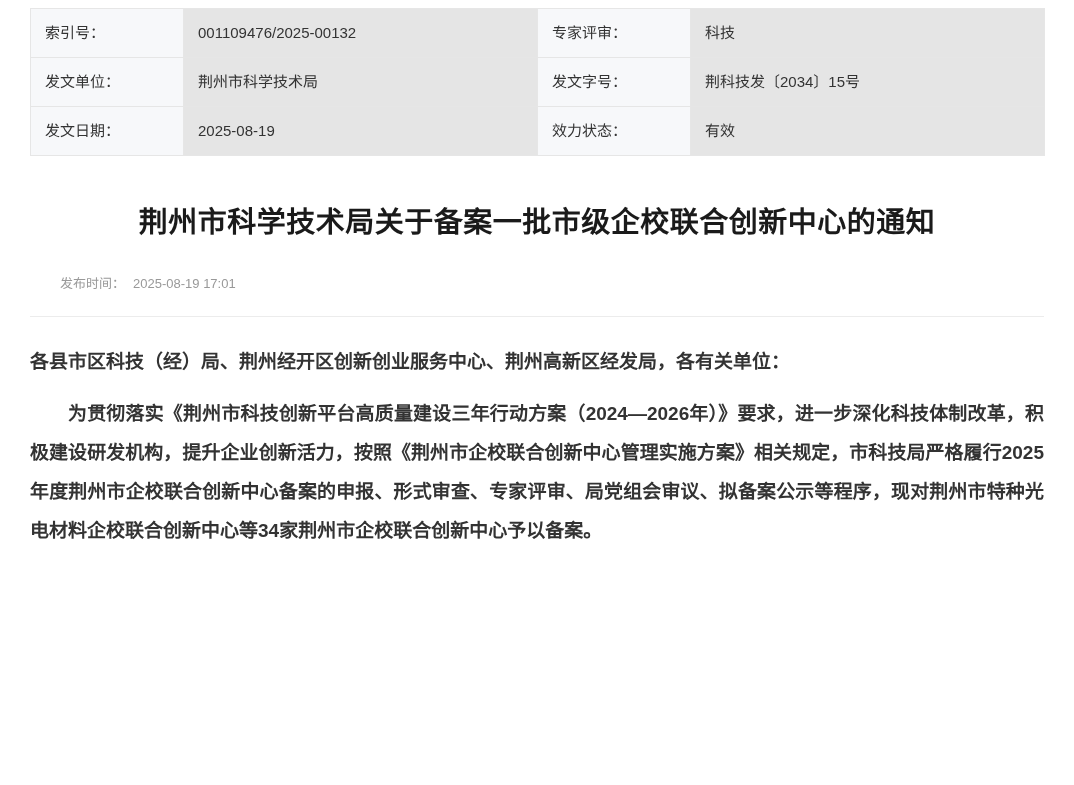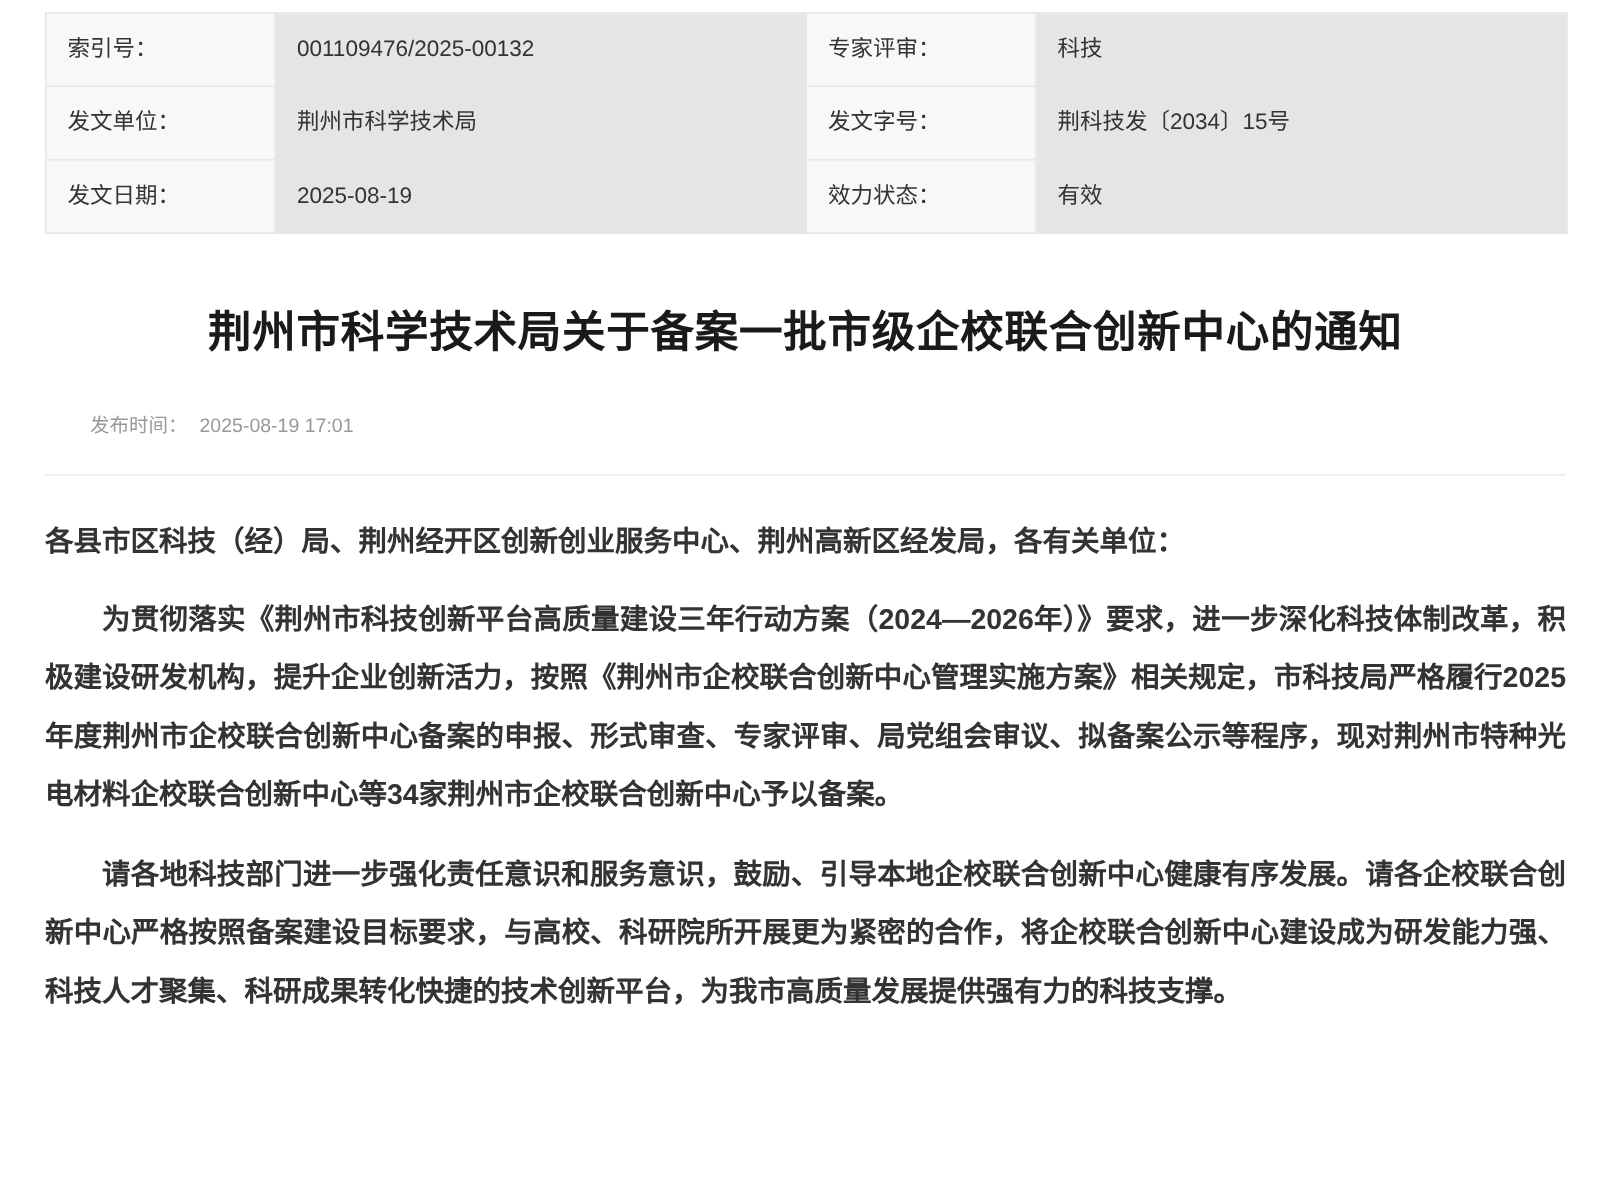--- a/index.html
+++ b/index.html
@@ -140,16 +140,15 @@
     <div class="publish-line">
       <span class="pub-label">发布时间：</span><span class="pub-time">2025-08-19 17:01</span>
     </div>
   </div>
 
   <div class="divider"></div>
 
   <div class="content">
     <p>各县市区科技（经）局、荆州经开区创新创业服务中心、荆州高新区经发局，各有关单位：</p>
     <p class="indent">为贯彻落实《荆州市科技创新平台高质量建设三年行动方案（2024—2026年）》要求，进一步深化科技体制改革，积极建设研发机构，提升企业创新活力，按照《荆州市企校联合创新中心管理实施方案》相关规定，市科技局严格履行2025年度荆州市企校联合创新中心备案的申报、形式审查、专家评审、局党组会审议、拟备案公示等程序，现对荆州市特种光电材料企校联合创新中心等34家荆州市企校联合创新中心予以备案。</p>
-    <p class="indent">请各地科技部门进一步强化责任意识和服务意识，鼓励、引导本地企校联合创新中心健康有序发展。请各企校联合创新中心严格按照备案建设目标要求，与高校、科研院所开展更为紧密的合作，将企校联合创新中心建设成为研发能力强、科技人才聚集、科研成果转化快捷的技术创新平台，为我市高质量发展提供强有力的科技支撑。</p>
   </div>
 
 </div>
 
 </body></html>

